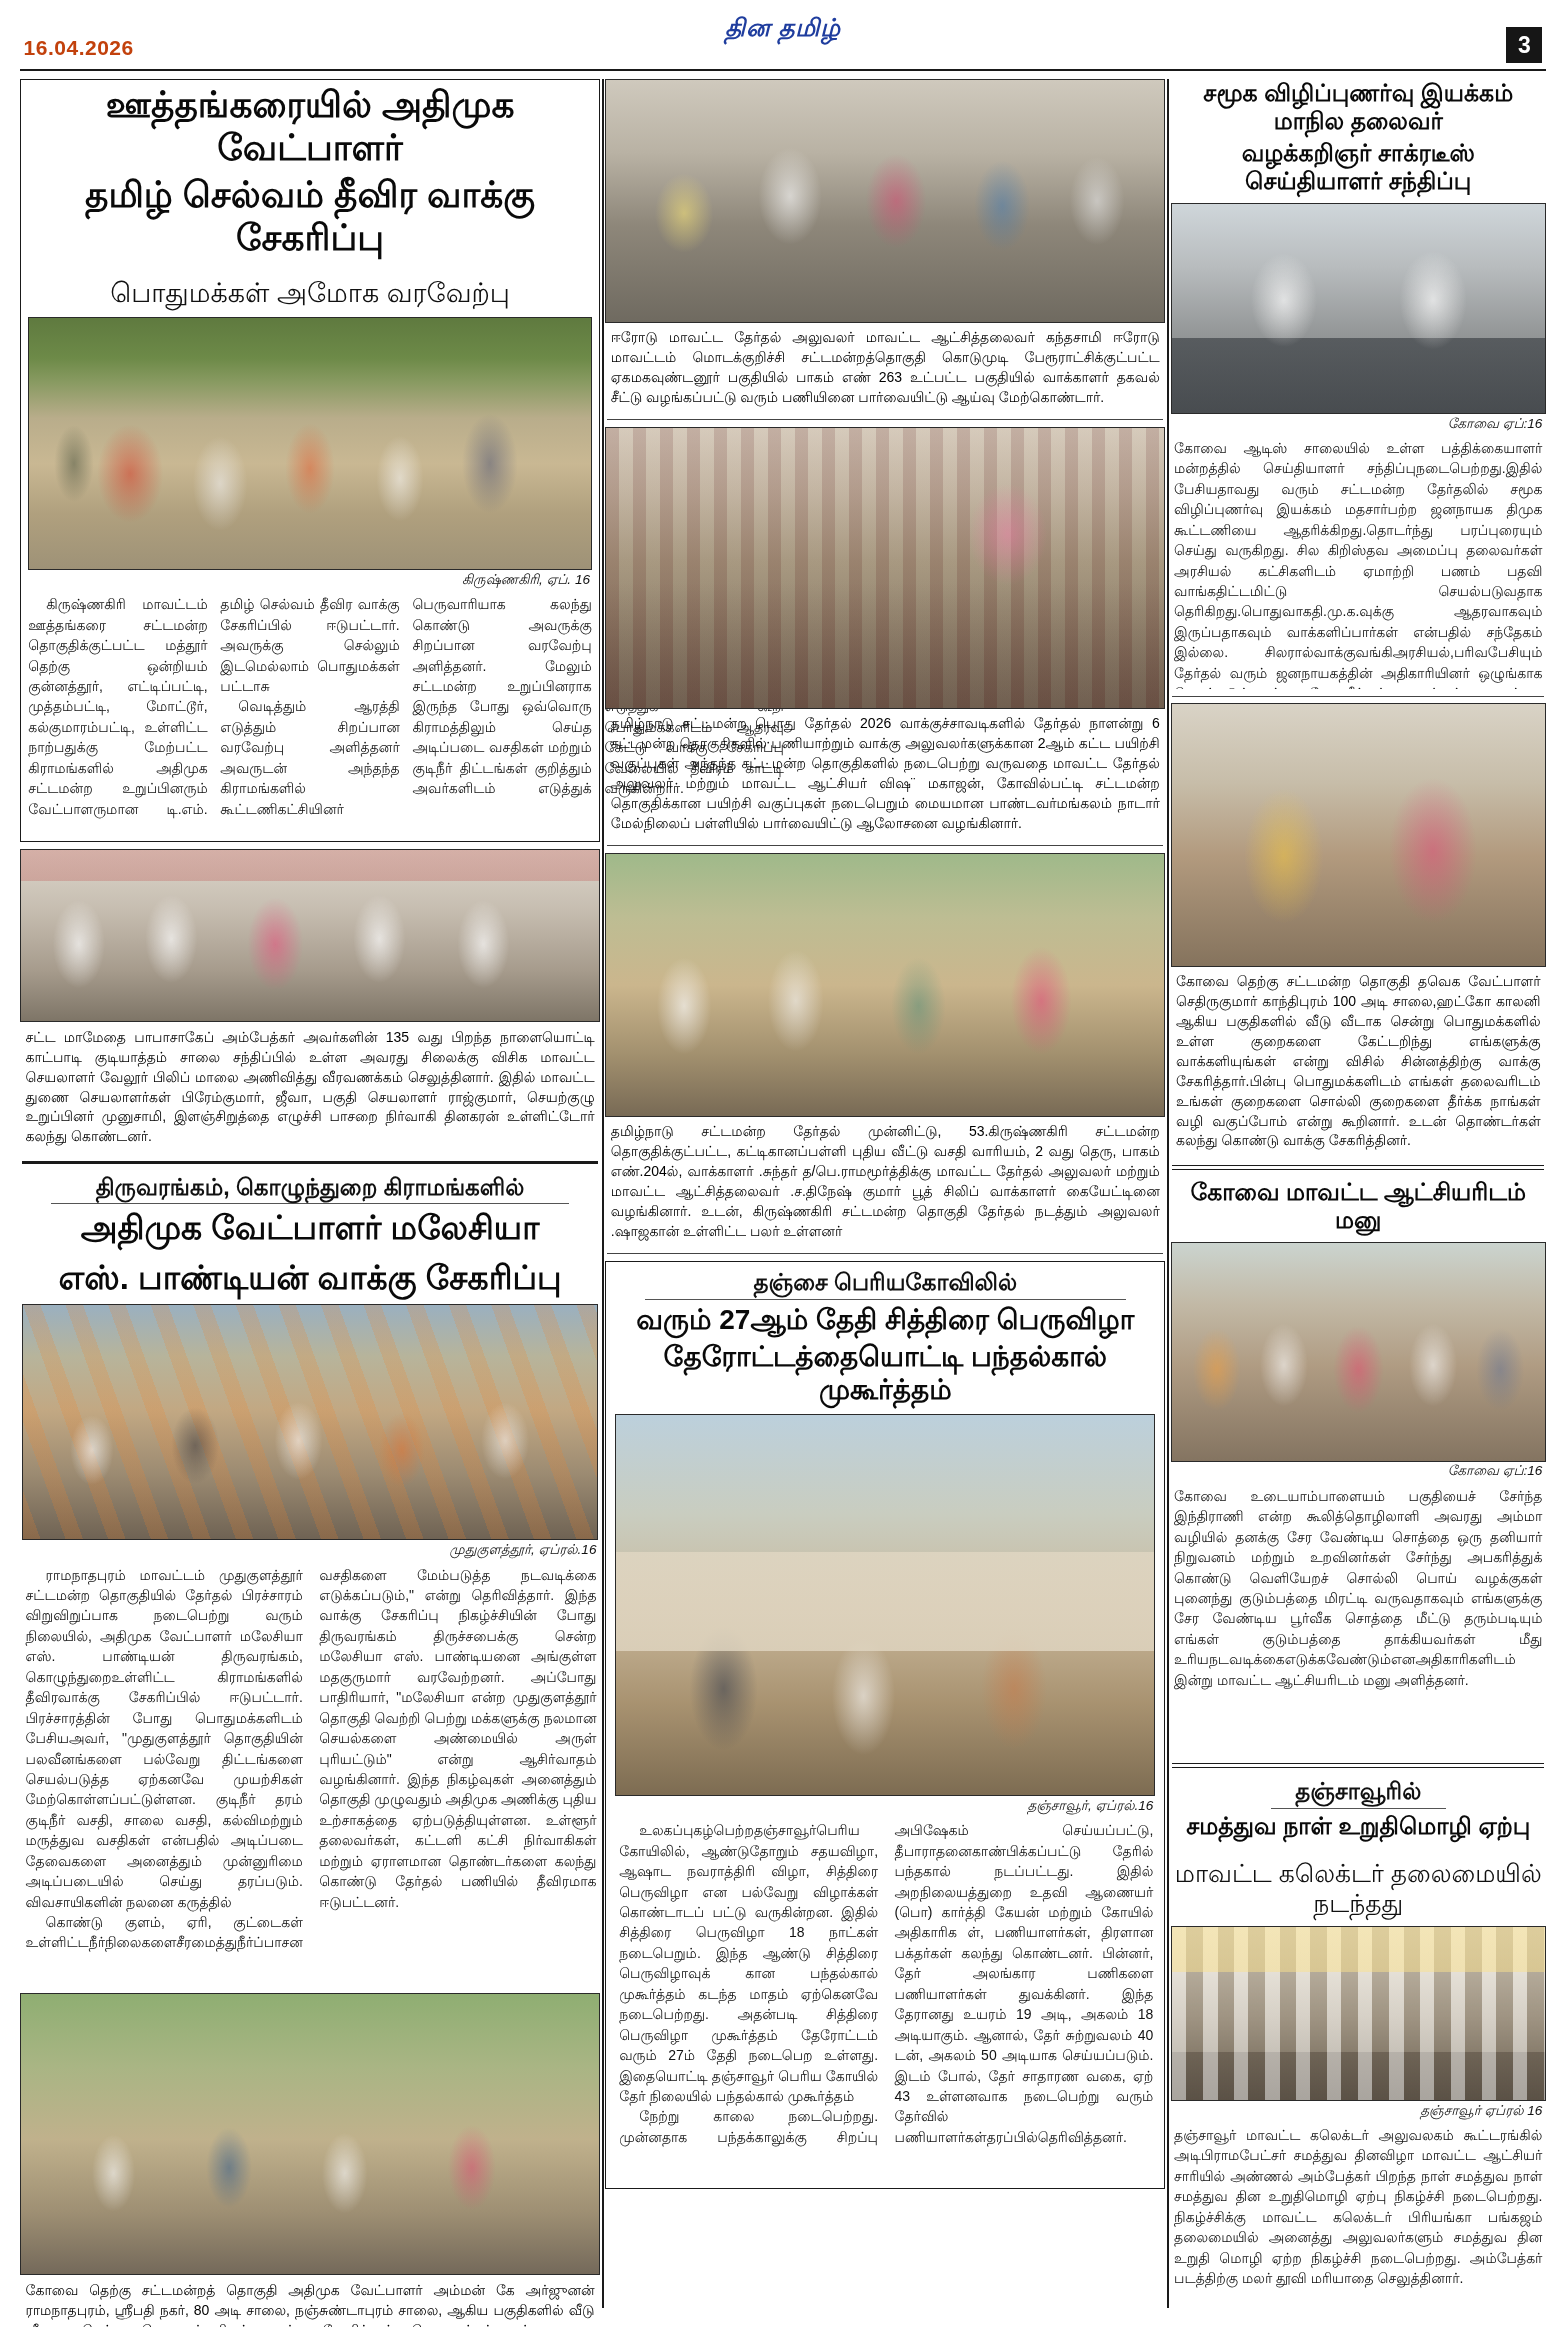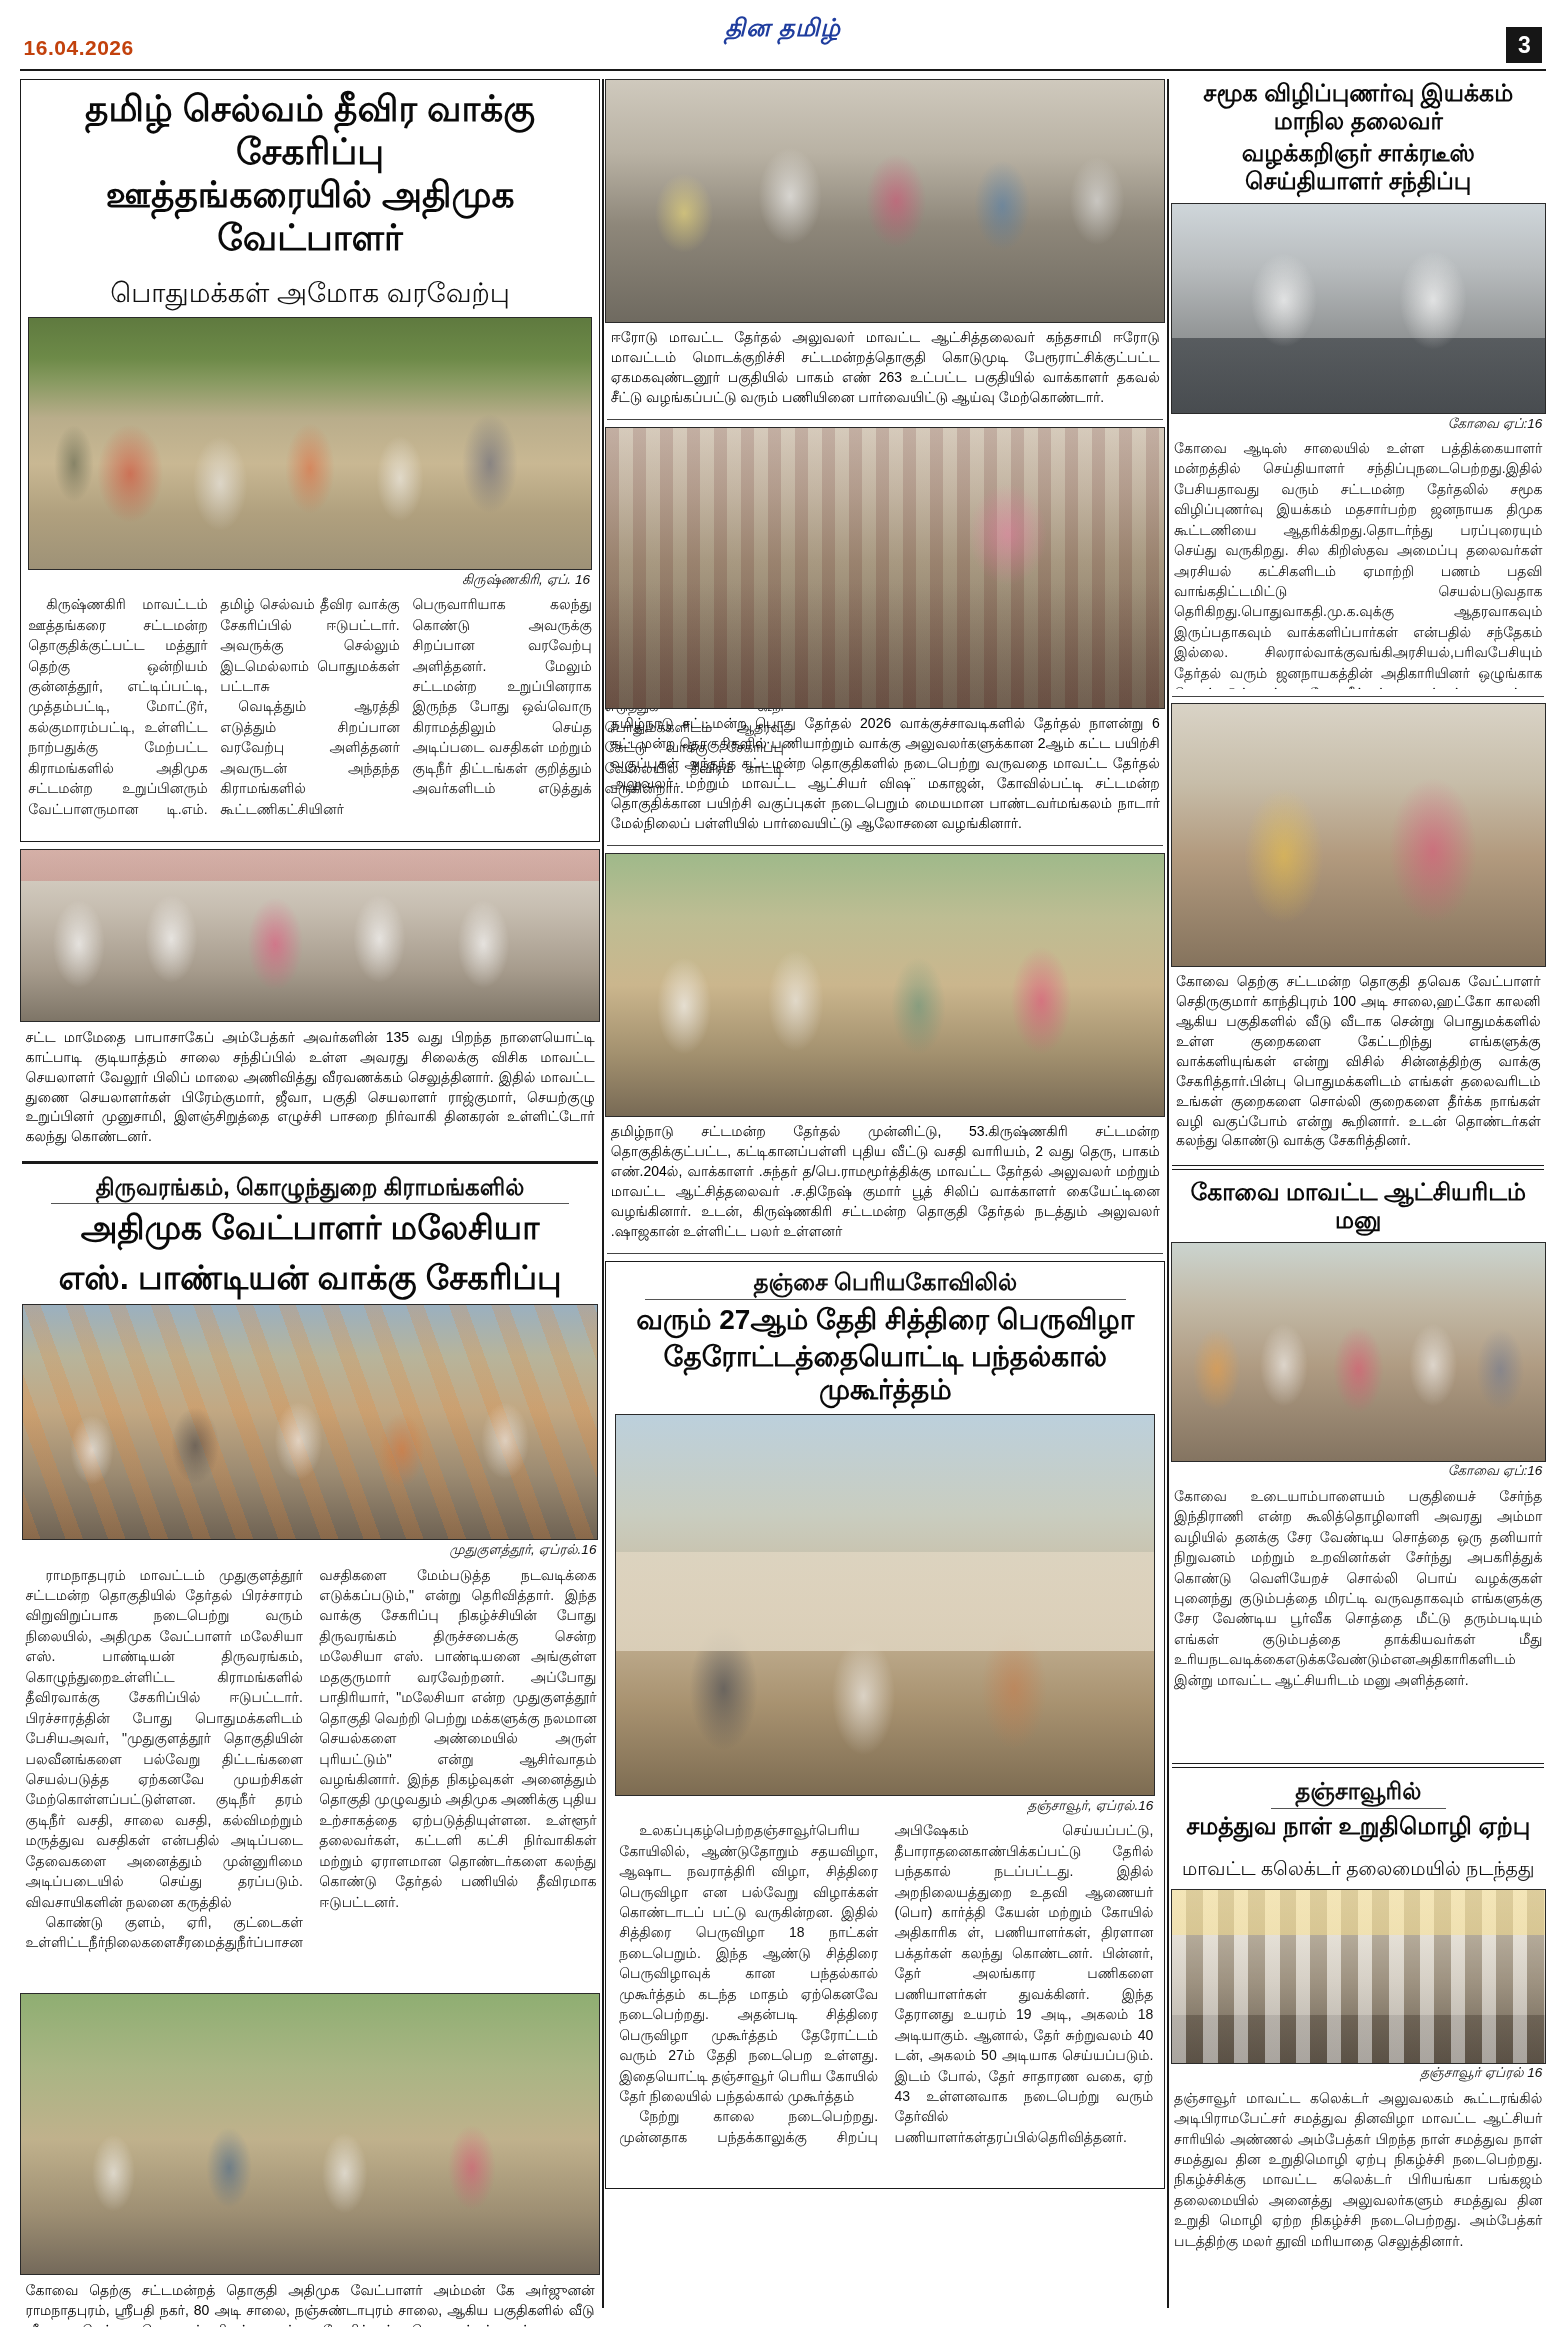--- a/index.html
+++ b/index.html
@@ -86,21 +86,21 @@
   .h-md { font-size:28px; }
   .h-sm { font-size:23.6px; }
   .subhead {
     text-align:center;
     font-size:27px;
     line-height:1.2;
     color:#111;
     padding-top:1.8px;
     margin-top:16px;
   }
-  .subhead-sm { font-size:19px; }
+  .subhead-sm { font-size:25px; }
   .box-outline { border:1.8px solid #1a1a1a; }
 
   .caption {
     font-size:14px;
     line-height:1.42;
     text-align:justify;
     padding:5.5px 5.5px 5.5px 5.5px;
     color:#000000;
   }
 
@@ -292,22 +292,22 @@
   <div class="masthead-logo">தின தமிழ்</div>
   <div class="masthead-page">3</div>
 </div>
 <div class="rule-top"></div>
 
 <div class="page">
 
   <div class="col col-left">
 
     <div class="box-outline" style="padding:3.6px 5.5px 5.5px 5.5px;">
+      <div class="headline h-xl">ஊத்தங்கரையில் அதிமுக வேட்பாளர்</div>
       <div class="headline h-xl" style="margin-top:3.6px;">தமிழ் செல்வம் தீவிர வாக்கு சேகரிப்பு</div>
-      <div class="headline h-xl">ஊத்தங்கரையில் அதிமுக வேட்பாளர்</div>
       <div class="subhead">பொதுமக்கள் அமோக வரவேற்பு</div>
       <div class="photo ph-field" style="height:253px;margin:7.3px 1.8px 0 1.8px;"></div>
       <div class="dateline">கிருஷ்ணகிரி, ஏப். 16</div>
       <div class="body3" style="height:245px;">
         <p>கிருஷ்ணகிரி மாவட்டம் ஊத்தங்கரை சட்டமன்ற தொகுதிக்குட்பட்ட மத்தூர் தெற்கு ஒன்றியம் குன்னத்தூர், எட்டிப்பட்டி, முத்தம்பட்டி, மோட்டூர், கல்குமாரம்பட்டி, உள்ளிட்ட நாற்பதுக்கு மேற்பட்ட கிராமங்களில் அதிமுக சட்டமன்ற உறுப்பினரும் வேட்பாளருமான டி.எம். தமிழ் செல்வம் தீவிர வாக்கு சேகரிப்பில் ஈடுபட்டார். அவருக்கு செல்லும் இடமெல்லாம் பொதுமக்கள் பட்டாசு</p>
         <p>வெடித்தும் ஆரத்தி எடுத்தும் சிறப்பான வரவேற்பு அளித்தனர் அவருடன் அந்தந்த கிராமங்களில் கூட்டணிகட்சியினர் பெருவாரியாக கலந்து கொண்டு அவருக்கு சிறப்பான வரவேற்பு அளித்தனர். மேலும் சட்டமன்ற உறுப்பினராக இருந்த போது ஒவ்வொரு கிராமத்திலும் செய்த அடிப்படை வசதிகள் மற்றும் குடிநீர் திட்டங்கள் குறித்தும் அவர்களிடம் எடுத்துக் கூறினார். மேலும் கட்டிடங்கள் பொது</p>
         <p>பள்ளி கட்டிடங்கள் சிமெண்ட் வகுப்பறைகள் போன்றவை குறித்தும் எடுத்துக் கூறி பொதுமக்களிடம் ஆதரவு கேட்டு வாக்கு சேகரிப்பு வேலையில் தீவிரம் காட்டி வருகின்றார்.</p>
       </div>
     </div>
 

